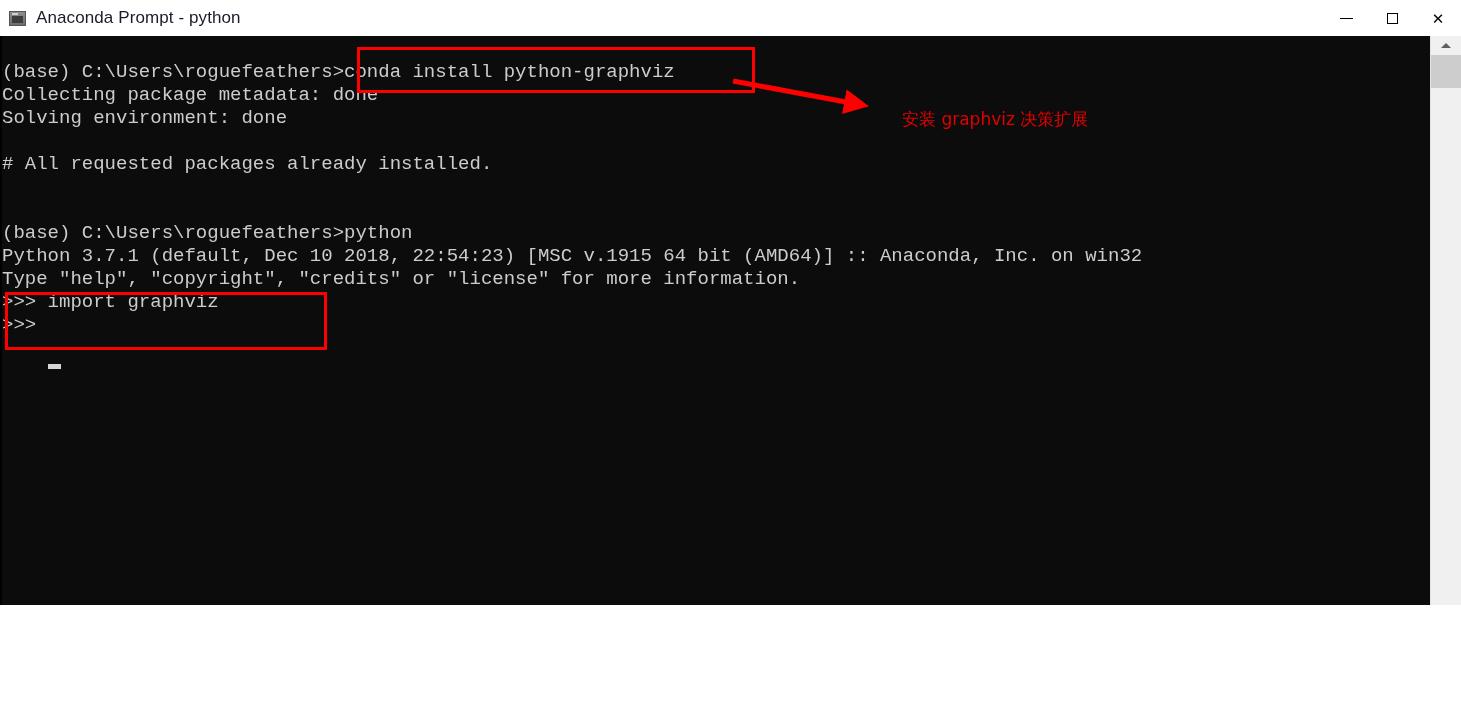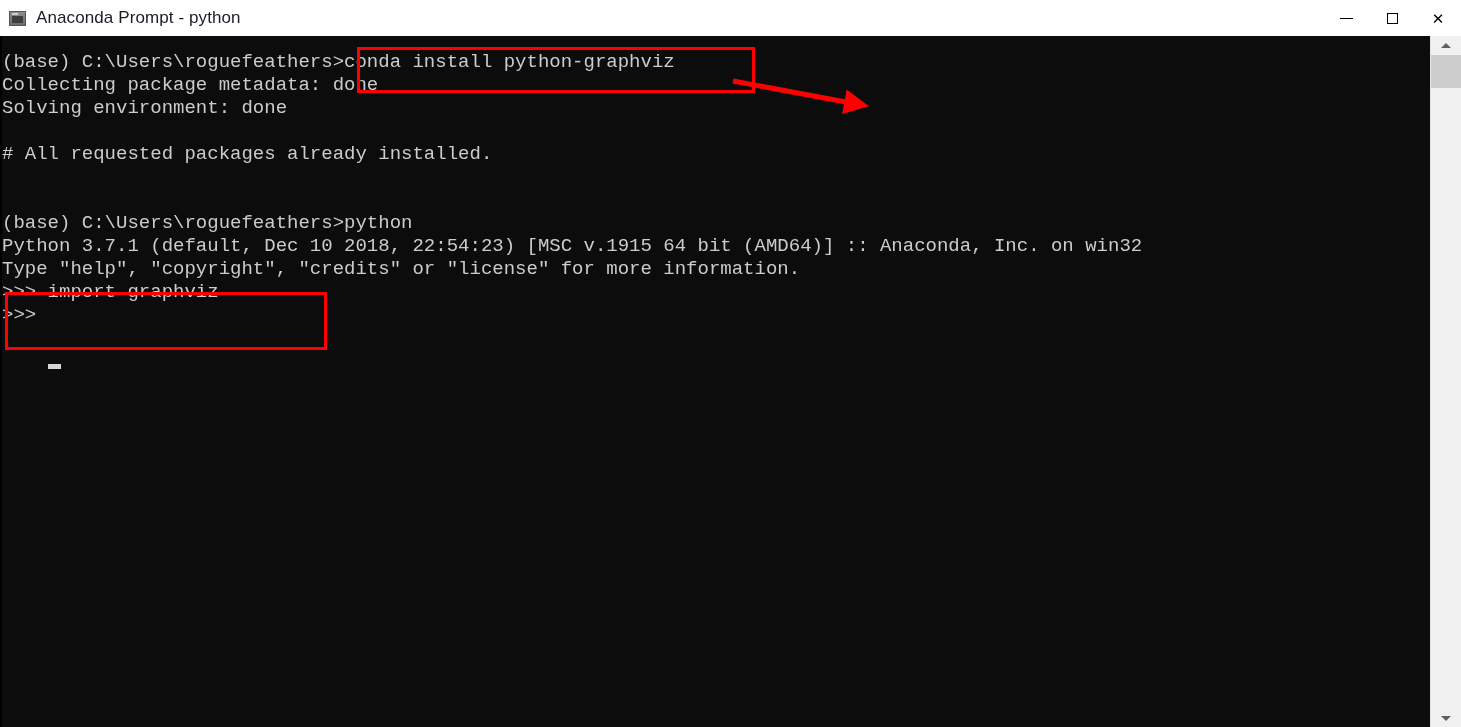--- a/index.html
+++ b/index.html
@@ -3,21 +3,21 @@
 <meta charset="utf-8">
 <style>
   html, body {
     margin: 0;
     padding: 0;
     background: #ffffff;
   }
   #app {
     position: relative;
     width: 1461px;
-    height: 727px;
+    height: 605px;
     overflow: hidden;
     background: #0c0c0c;
     font-family: "Liberation Sans", sans-serif;
   }
 
   
   #titlebar {
     position: absolute;
     left: 0; top: 0;
     width: 1461px; height: 36px;
@@ -102,21 +102,21 @@
   }
   #term-text {
     position: absolute;
     left: 2px; top: 0;
     width: 1428px;
     font-family: "Liberation Mono", "DejaVu Sans Mono", monospace;
     font-size: 19px;
     line-height: 23px;
     color: #cccccc;
     white-space: pre;
-    padding-top: 15px;
+    padding-top: 25px;
     box-sizing: border-box;
     letter-spacing: 0px;
   }
   #term-text .line {
     height: 23px;
     white-space: pre;
   }
 
   
   #cursor {
@@ -230,15 +230,16 @@
 
     <svg width="1461" height="727" style="position:absolute;left:0;top:0;">
       <defs>
         <marker id="arrowhead" markerWidth="5" markerHeight="5" refX="3.6" refY="2.5" orient="auto">
           <polygon points="0,0 5,2.5 0,5" fill="#ff0000"></polygon>
         </marker>
       </defs>
       <line x1="733" y1="81" x2="862" y2="105" stroke="#ff0000" stroke-width="5" marker-end="url(#arrowhead)"></line>
     </svg>
 
+    <div class="ann-text" id="ann-text-1">安装 graphviz 决策扩展</div>
   </div>
 
 </div>
 
 </body></html>

